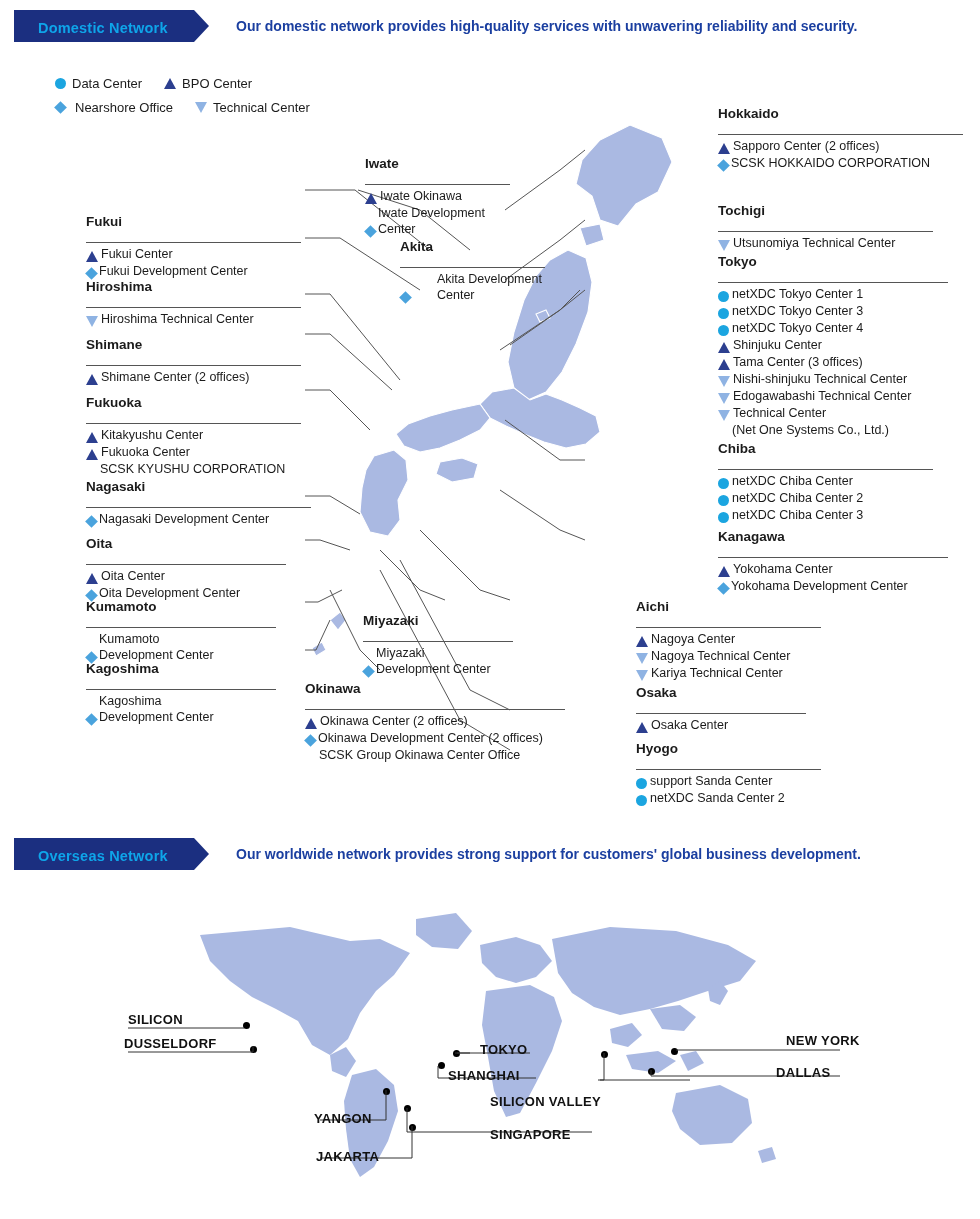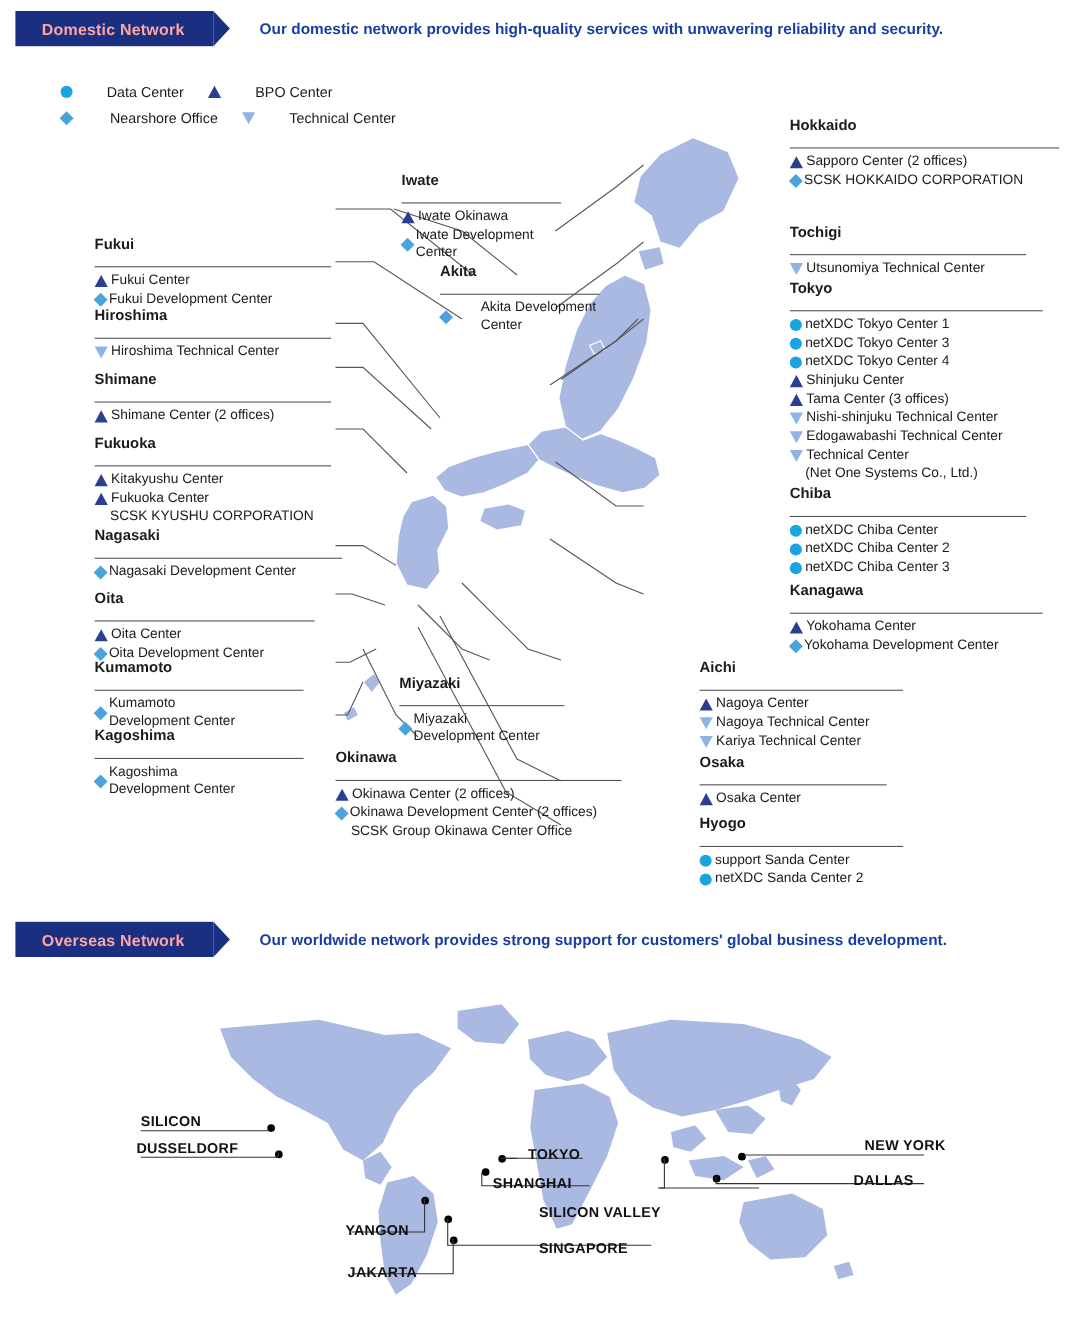--- a/index.html
+++ b/index.html
@@ -16,21 +16,21 @@
   .banner {
     position: absolute;
     left: 14px;
     width: 952px;
     height: 32px;
   }
   .banner .tab {
     position: absolute; left: 0; top: 0;
     height: 32px;
     background: #1b2f80;
-    color: #fca5a5;
+    color: #0ea5e9;
     font-size: 14.5px;
     font-weight: bold;
     letter-spacing: .2px;
     display: flex; align-items: center;
     padding: 4px 26px 0 24px;
   }
   .banner .tab::after {
     content: "";
     position: absolute; right: -15px; top: 0;
     border-top: 16px solid transparent;
@@ -47,21 +47,21 @@
     top: 0; height: 32px;
     display: flex; align-items: center;
     color: #1b3fa0;
     font-size: 14px;
     font-weight: bold;
   }
 
   
   .legend { position: absolute; font-size: 13px; color: #1b1b1b; }
   .legend .row { display: flex; align-items: center; margin-bottom: 9px; }
-  .legend .item { display: flex; align-items: center; margin-right: 22px; gap: 25px; }
+  .legend .item { display: flex; align-items: center; margin-right: 22px; }
   .legend .lbl { margin-left: 6px; }
 
   .mk { display: inline-block; line-height: 1; }
   .mk-dc { width: 11px; height: 11px; border-radius: 50%; background: #1ba5e0; }
   .mk-bpo {
     width: 0; height: 0;
     border-left: 6px solid transparent;
     border-right: 6px solid transparent;
     border-bottom: 11px solid #2c3f8f;
   }
@@ -83,21 +83,21 @@
   
   .grp { position: absolute; font-size: 12.5px; line-height: 1.28; }
   .grp .pref {
     font-weight: bold;
     font-size: 13.5px;
     padding-bottom: 12px;
     margin-bottom: 3px;
     border-bottom: 1px solid #555;
   }
   .grp ul { list-style: none; margin: 0; padding: 0; }
-  .grp li { display: flex; align-items: center; margin-bottom: 1px; white-space: nowrap; }
+  .grp li { display: flex; align-items: flex-end; margin-bottom: 1px; white-space: nowrap; }
   .grp li .mk { margin-top: 3px; margin-right: 3px; flex: 0 0 auto; }
   .grp li .txt { flex: 1 1 auto; }
   .grp li.noicon .txt { padding-left: 14px; }
 
   .leader { position: absolute; stroke: #555; stroke-width: 1; fill: none; }
 
   
   .wlabel {
     position: absolute;
     font-size: 13px;

